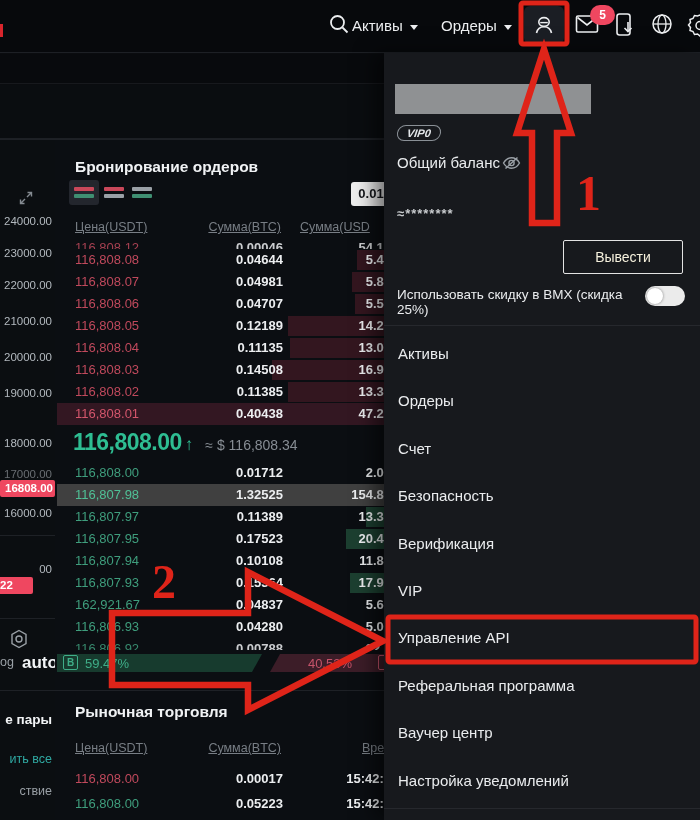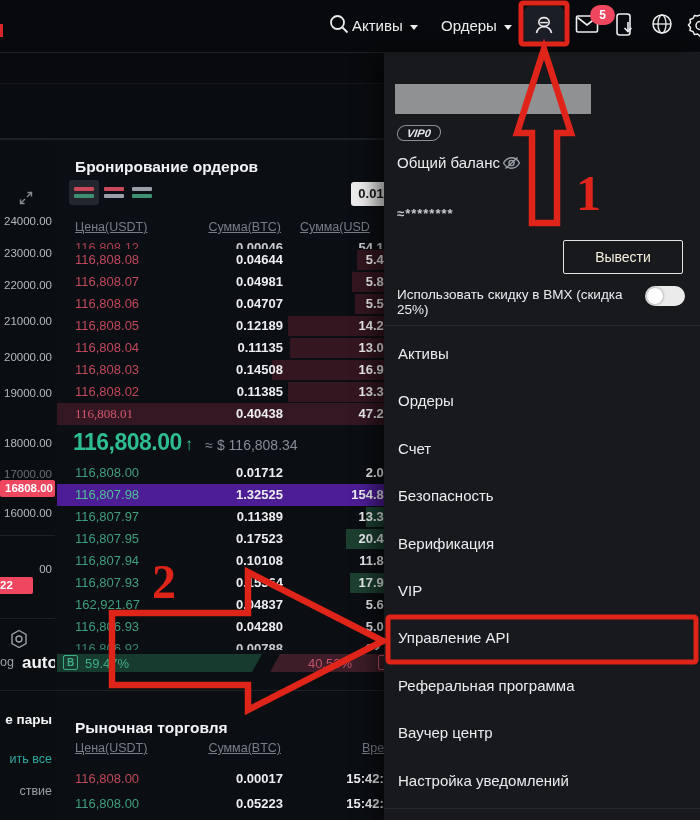--- a/index.html
+++ b/index.html
@@ -38,25 +38,25 @@
   #mode1-box { left:14px; top:40px; width:30px; height:25px; background:#23262d; border-radius:3px; }
   .col-head { font-size:12.5px; color:#787e85; white-space:nowrap;text-decoration:underline; }
   #precision-box { left:296px; top:42px; width:40px; height:24px; background:#ededed; color:#14161a; font-size:13px; font-weight:700; text-align:center; line-height:24px; border-radius:3px 0 0 3px; cursor:pointer; }
   .ob-rows { left:2px; width:327px; overflow:hidden; }
   .ob-row { position:relative; height:22px; cursor:pointer; }
   .ob-row.partial { height:12px; overflow:hidden; opacity:.85; }
   .bar { position:absolute; right:0; top:1px; height:20px; }
   .bar-ask { background:#33161f; }
   .bar-bid { background:#1c3f30; }
   .hl-ask { background:#331722; }
-  .hl-bid { background:#4c1d95; }
+  .hl-bid { background:#404040; }
   .c-price { position:absolute; left:18px; top:3px; font-size:13px; }
   .ask-p { color:#c0495c; }
   .bid-p { color:#3f9e7d; }
-  .hl-ask .c-price { color:#d4566c;font-family:Liberation Serif, serif; }
+  .hl-ask .c-price { color:#d4566c; }
   .hl-bid .c-price { color:#4fc096; }
   .c-amt { position:absolute; right:101px; top:3px; font-size:13px; font-weight:700; color:#eceef0; }
   .c-total { position:absolute; right:-7px; top:3px; width:90px; text-align:right; font-size:13px; font-weight:700; color:#eceef0; }
   #mid-row { left:2px; top:289px; width:327px; height:30px; display:flex; align-items:baseline; cursor:pointer; }
   #mid-price { margin-left:16px; font-size:23px; font-weight:700; color:#2ebd92; letter-spacing:-.5px; }
   #mid-arrow { font-size:17px; font-weight:700; color:#2ebd92; margin-left:3px; }
   #mid-approx { margin-left:12px; font-size:14px; color:#878d94; }
   
   #ratio-wrap { left:2px; top:514px; width:327px; height:18px; overflow:hidden; }
   #ratio-green { position:absolute; left:0; top:0; width:205px; height:18px; background:#173b2e; clip-path:polygon(0 0,100% 0,calc(100% - 10px) 100%,0 100%); }
@@ -328,21 +328,21 @@
       <div id="buy-badge">B</div>
       <div id="buy-pct">59.47%</div>
       <div id="sell-pct">40.53%</div>
       <div id="sell-badge"></div>
     </div>
   </div>
 
   <div class="abs hdiv" style="left:0;top:690px;width:384px;"></div>
 
   <div id="trades" class="abs">
-    <div class="abs panel-title" style="left:20px;top:28px;">Рыночная торговля</div>
+    <div class="abs panel-title" style="left:20px;top:12px;">Рыночная торговля</div>
     <div class="abs col-head" style="left:20px;top:50px;">Цена(USDT)</div>
     <div class="abs col-head" style="right:103px;top:50px;">Сумма(BTC)</div>
     <div class="abs col-head" style="left:307px;top:50px;">Вре</div>
     <div id="trade-rows" class="abs ob-rows" style="top:76px;">
         <div class="tr-row">
           <span class="c-price ask-p" style="top: 4px;">116,808.00</span>
           <span class="c-amt" style="top: 4px;">0.00017</span>
           <span class="c-time">15:42:3</span>
         </div>
         <div class="tr-row">

